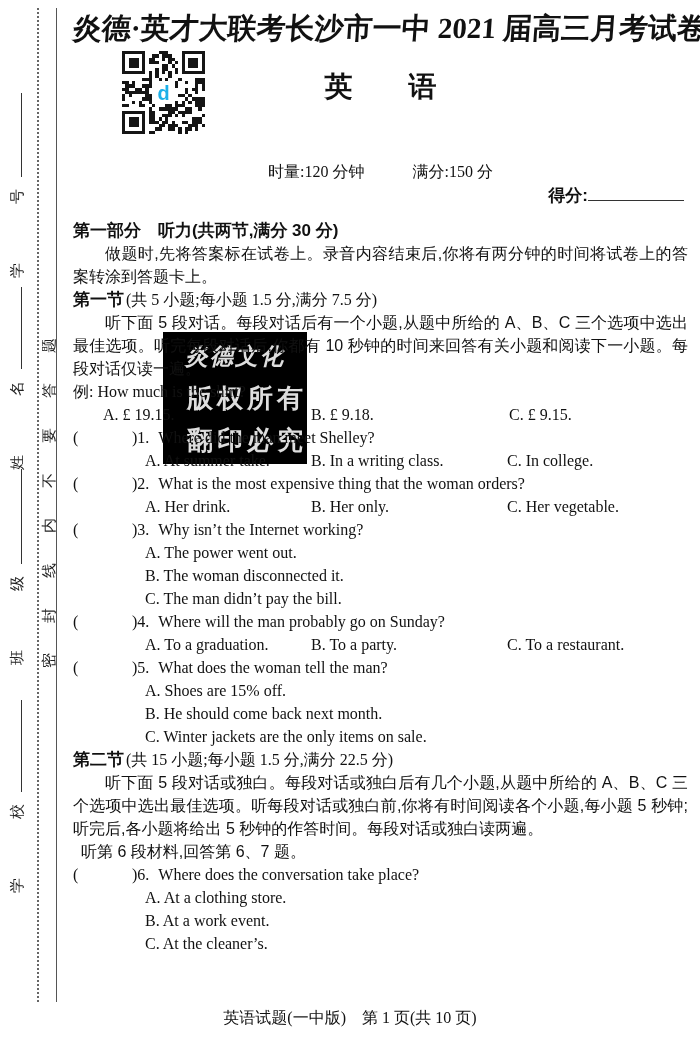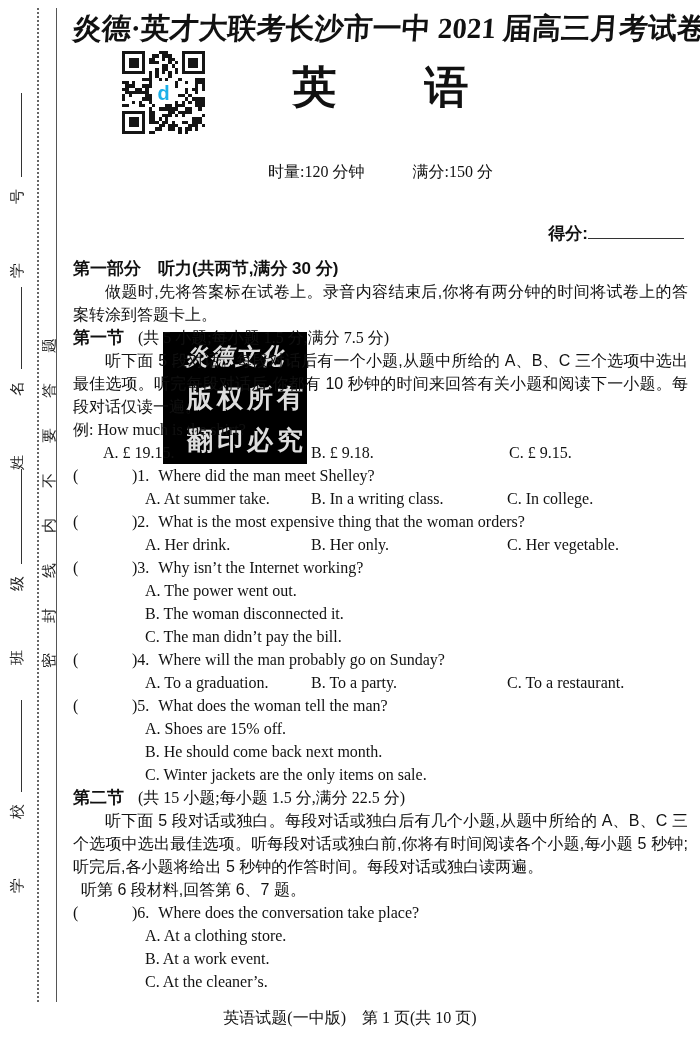--- a/index.html
+++ b/index.html
@@ -25,31 +25,31 @@
   .watermark .w1{font-size:23px;font-style:italic;letter-spacing:2px;}
   .watermark .w2,.watermark .w3{font-size:26px;letter-spacing:4px;text-align:right;}
 
   
   .qr{position:absolute;left:122px;top:51px;width:83px;height:83px;z-index:2;}
 
   
   .main{position:absolute;left:73px;top:0;width:615px;z-index:1;font-size:16px;line-height:23px;}
   .exam-title{margin-top:10px;font-size:29px;line-height:36px;font-weight:bold;text-align:center;
               transform:skewX(-4deg);white-space:nowrap;}
-  .subject{margin-top:18px;font-size:44px;line-height:46px;font-weight:bold;text-align:center;
+  .subject{margin-top:18px;font-size:28px;line-height:46px;font-weight:bold;text-align:center;
            font-family:"Liberation Sans",sans-serif;}
   .meta{margin-top:50px;text-align:center;font-size:16px;}
   .meta .gap{display:inline-block;width:48px;}
-  .score{margin-top:38px;text-align:right;font-weight:bold;font-size:17px;padding-right:4px;
+  .score{text-align:right;font-weight:bold;font-size:17px;padding-right:4px;
          font-family:"Liberation Sans",sans-serif;}
   .score .sline{display:inline-block;width:96px;border-bottom:1.5px solid #333;height:17px;}
 
   .h-part{margin-top:12px;font-weight:bold;font-size:17px;font-family:"Liberation Sans",sans-serif;}
   .h-sec{font-weight:bold;font-size:17px;font-family:"Liberation Sans",sans-serif;}
-  .h-sec .note{font-weight:normal;font-size:16px;font-family:"Liberation Serif",serif;margin-left:14px;}
+  .h-sec .note{font-weight:normal;font-size:16px;font-family:"Liberation Serif",serif;margin-left:2px;}
   .para{text-indent:2em;text-align:justify;font-family:"Liberation Sans",sans-serif;}
   .cn{font-family:"Liberation Sans",sans-serif;margin-left:8px;}
 
   .q-line{white-space:nowrap;}
   .q-open{display:inline-block;width:59px;}
   .q-close{margin-right:9px;}
   .opt-row{display:grid;grid-template-columns:166px 196px auto;padding-left:72px;}
   .opt-row.example{padding-left:30px;grid-template-columns:208px 198px auto;}
   .opt-line{padding-left:72px;}
 

